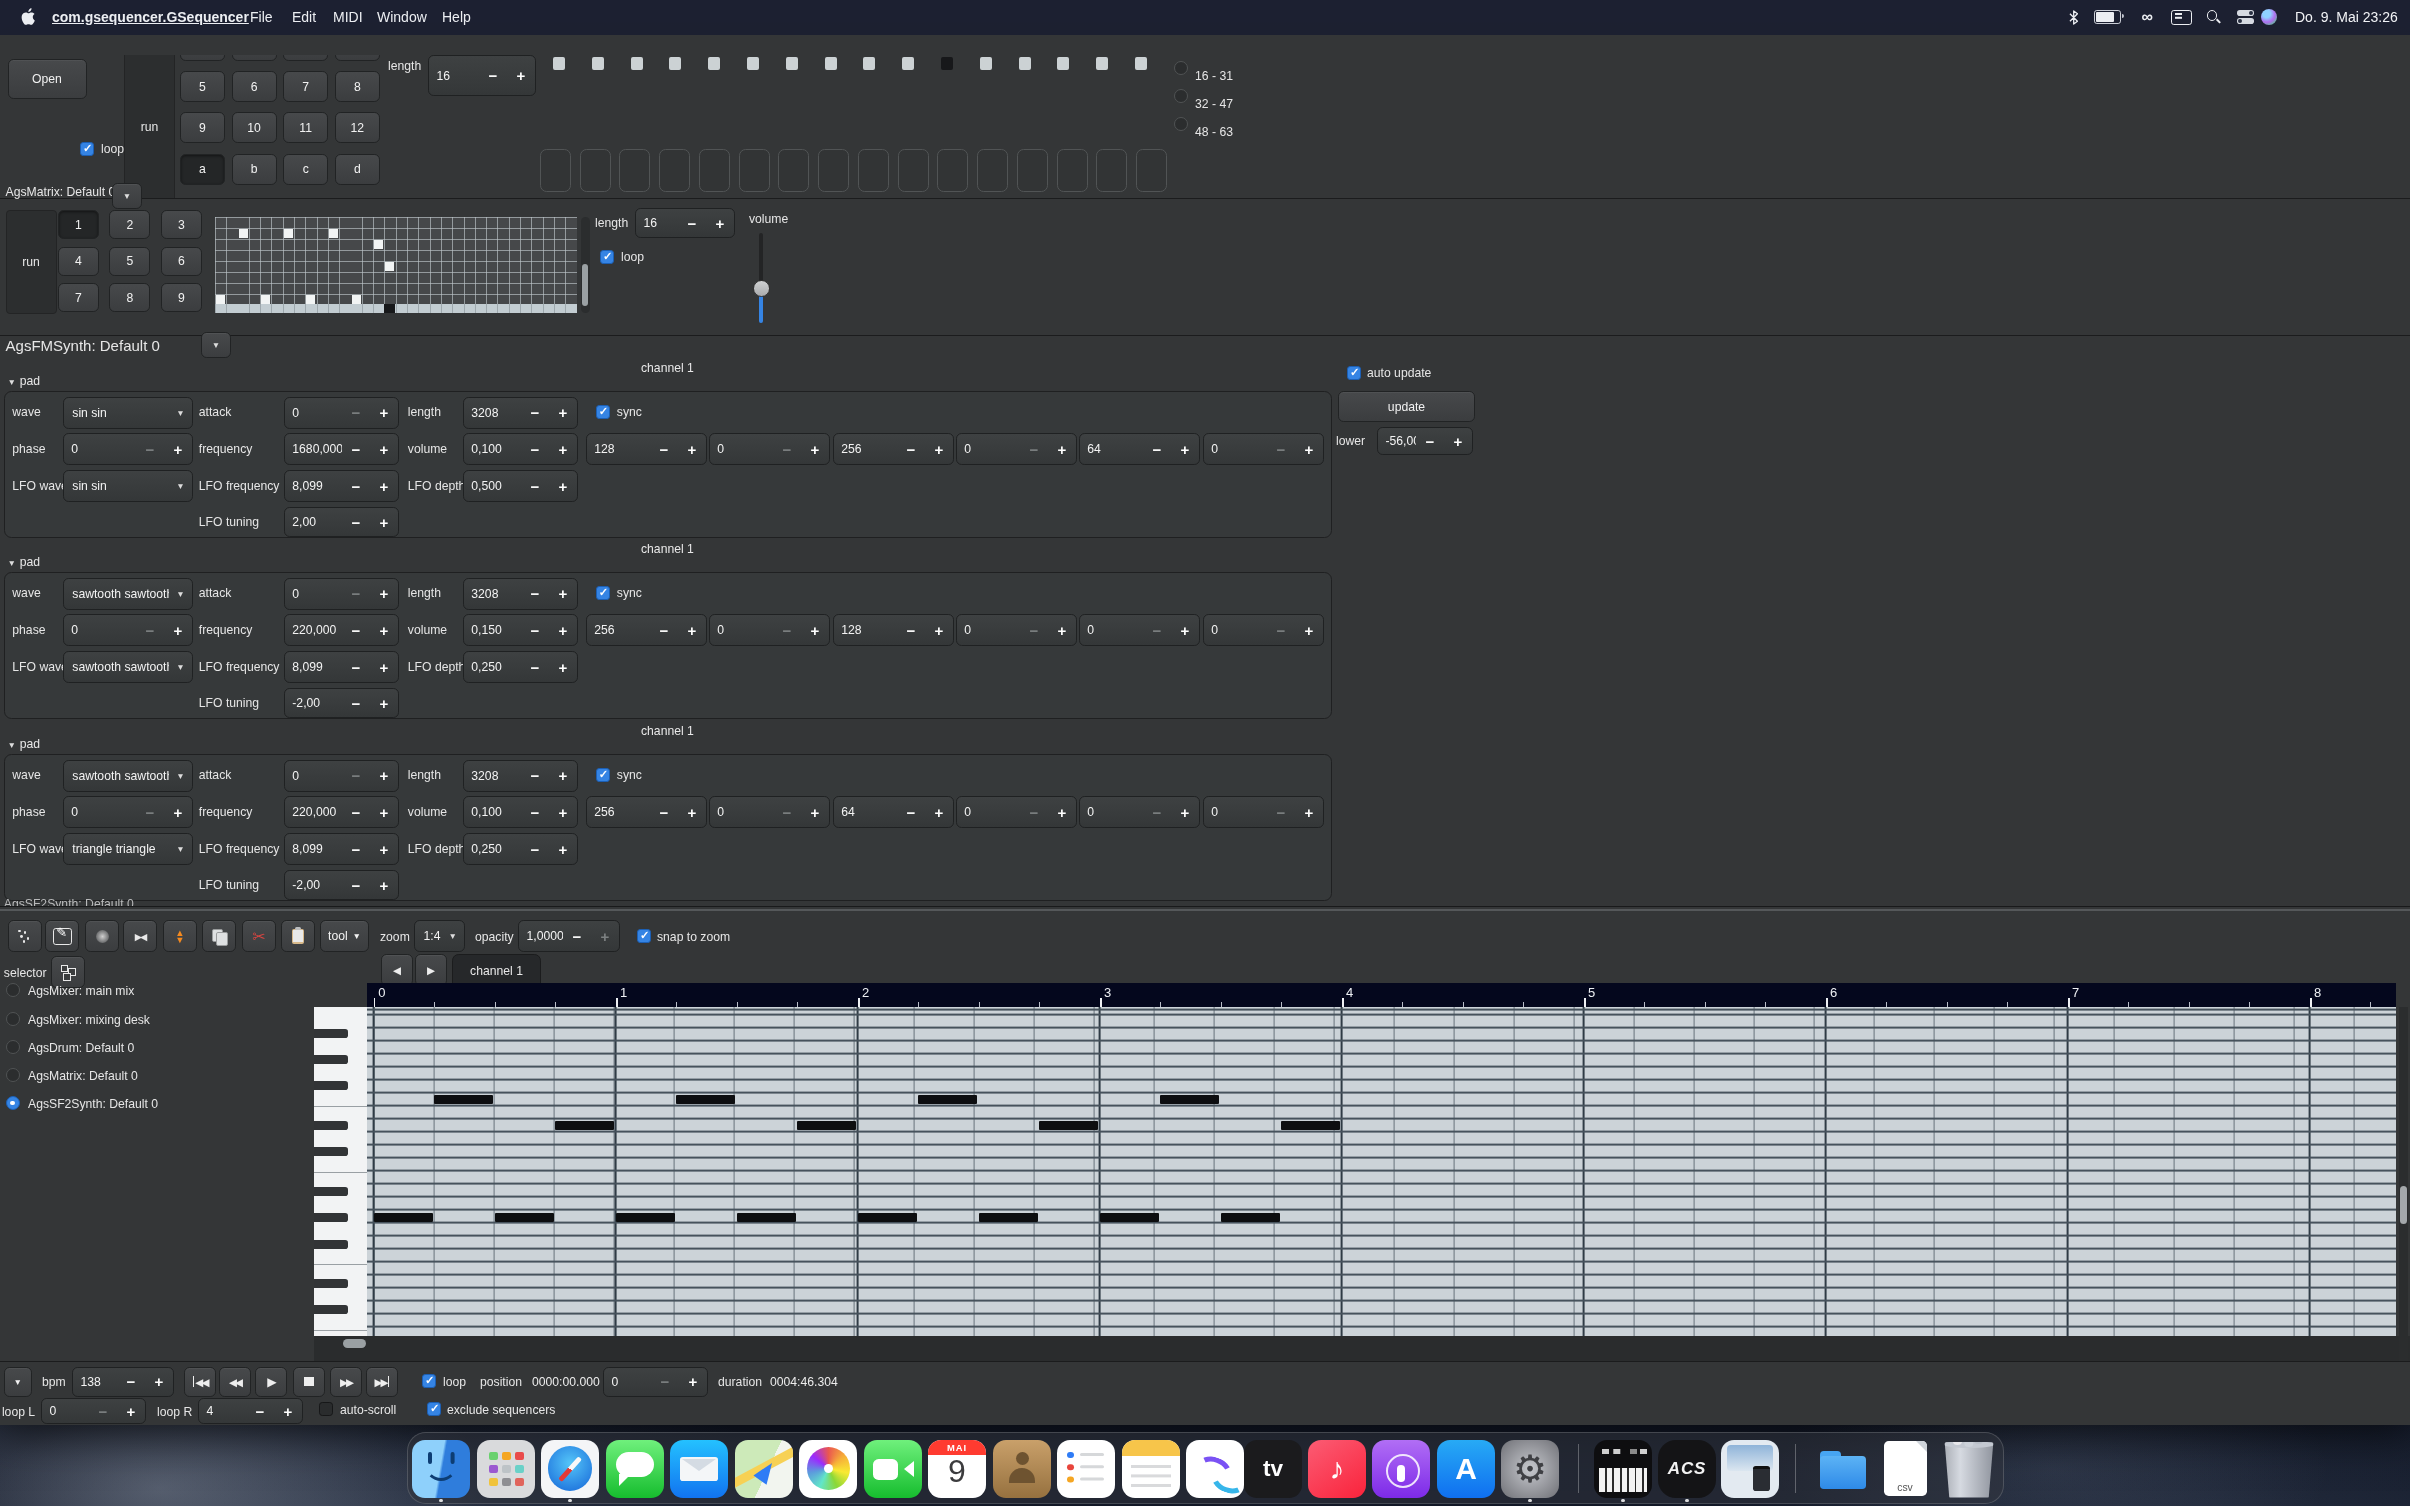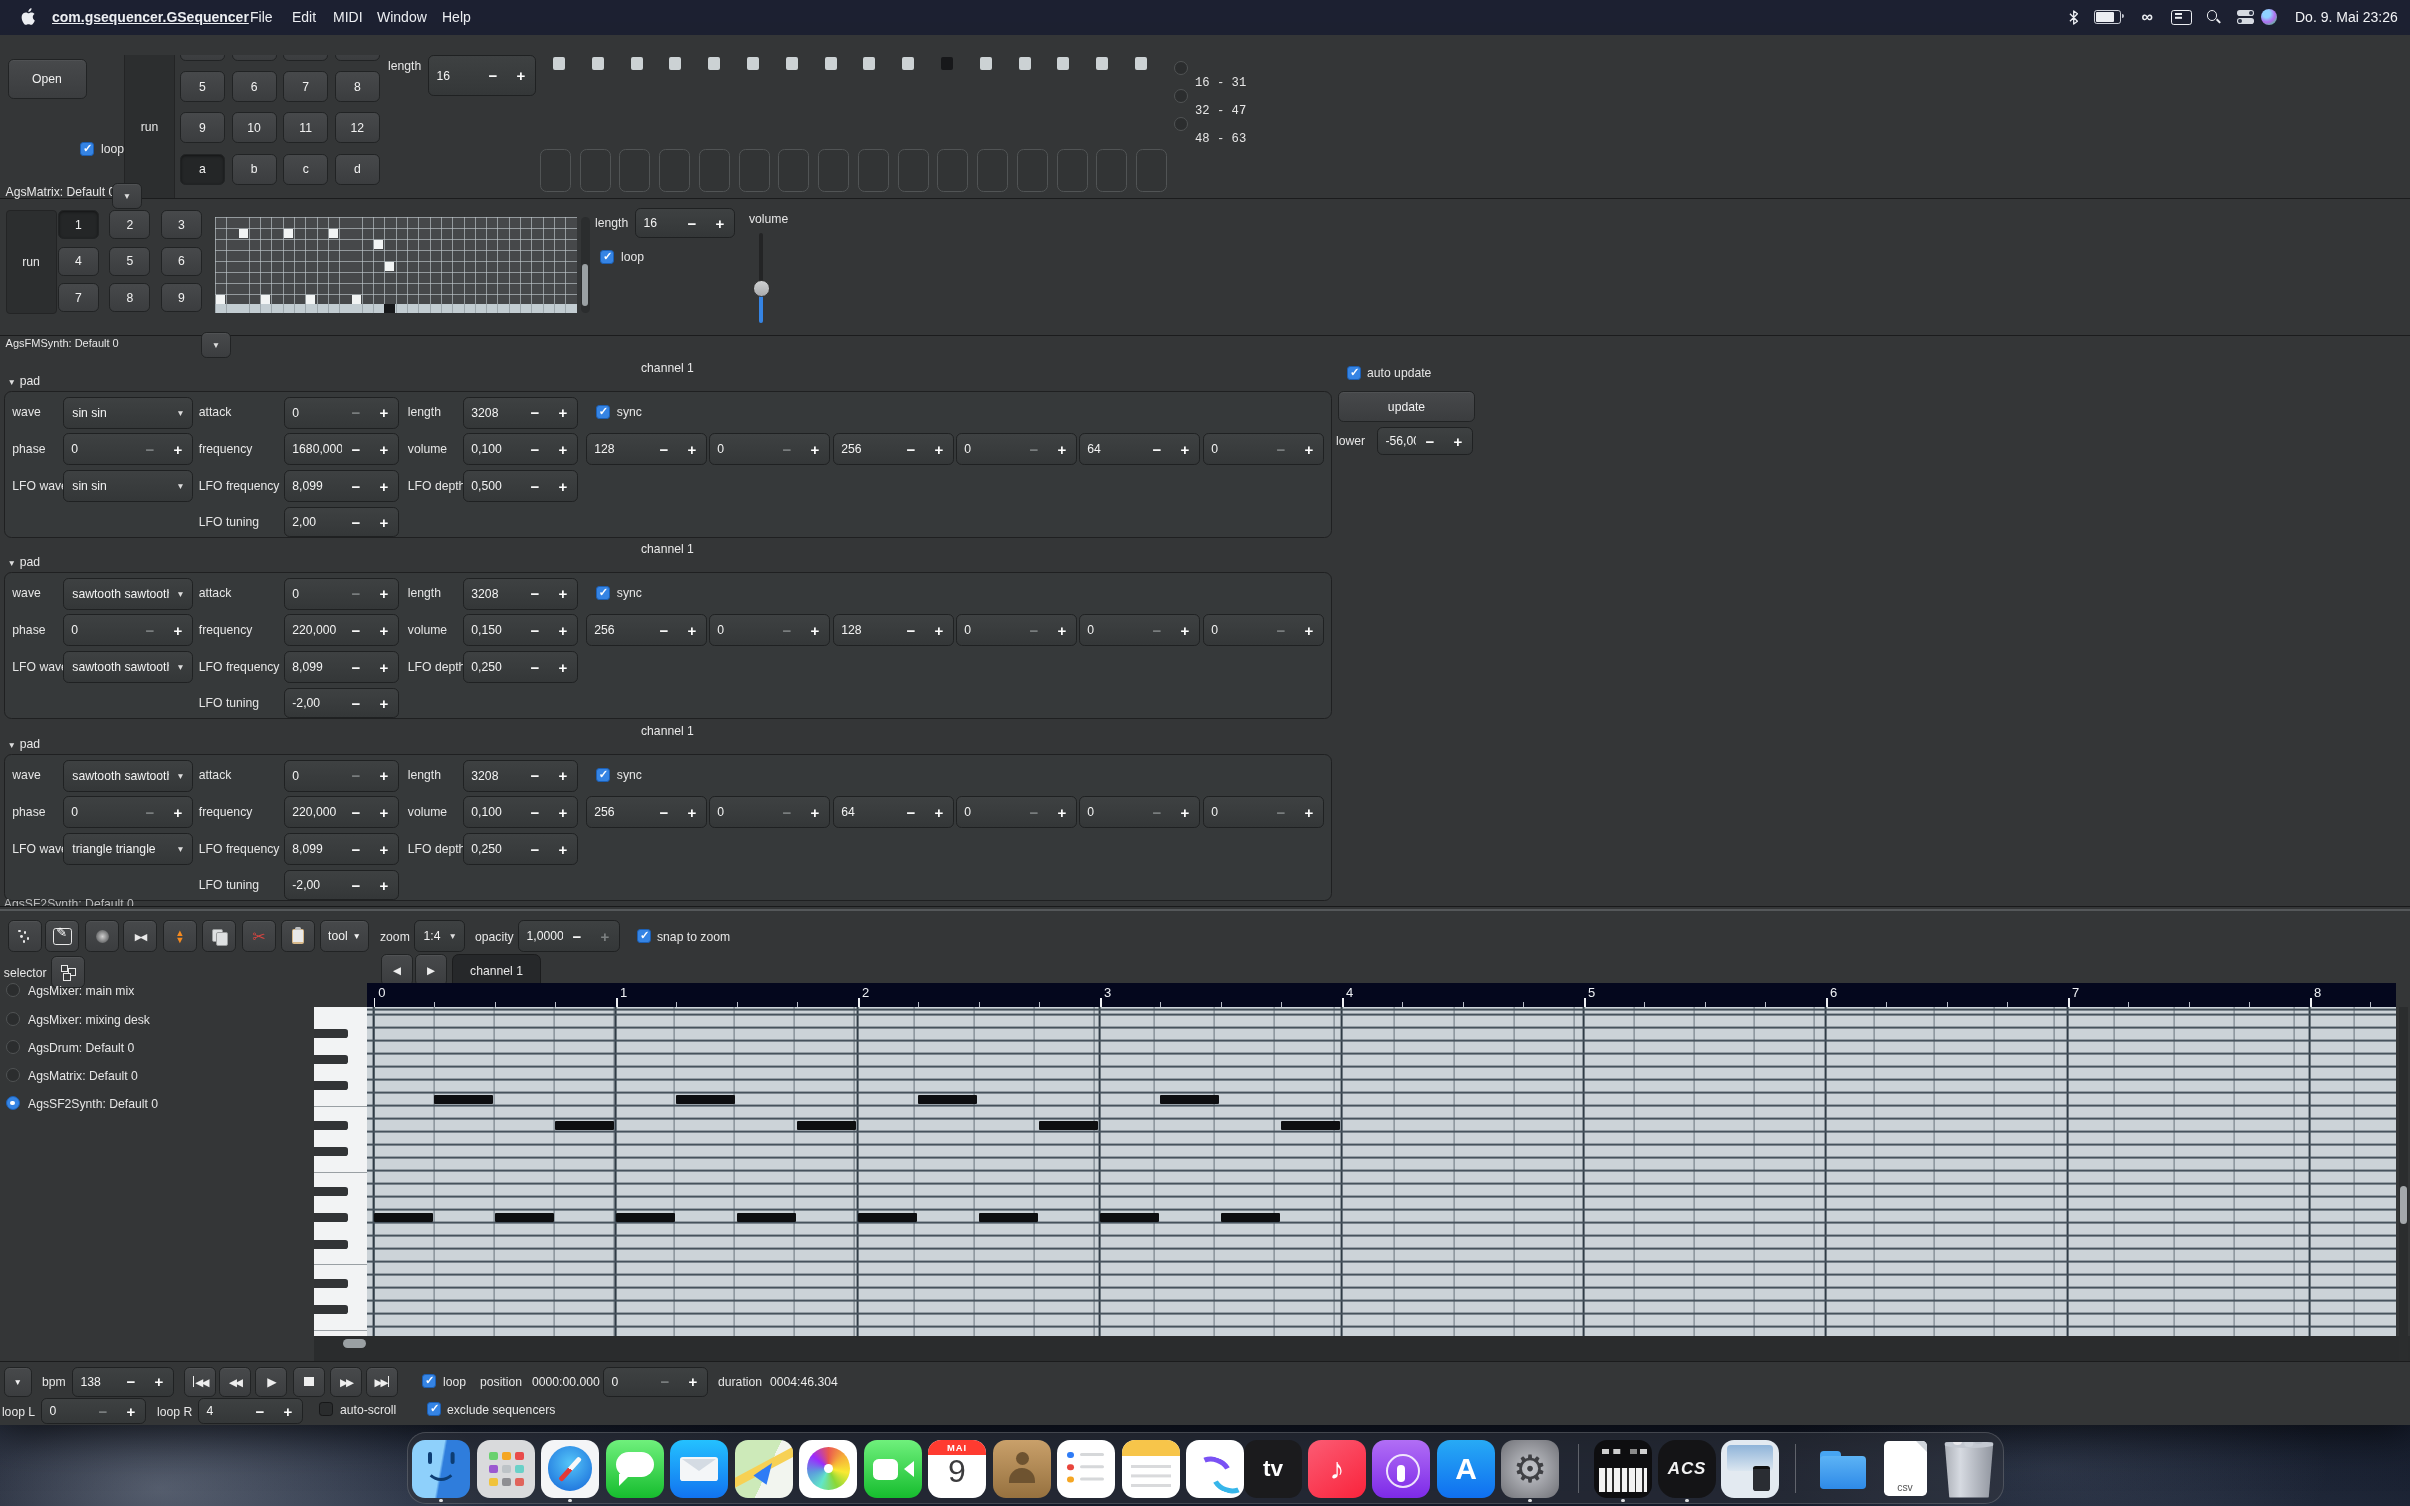--- a/index.html
+++ b/index.html
@@ -72,21 +72,21 @@
   .bank.act{background:#242627;box-shadow:inset 0 0.9px 2.8px rgba(0,0,0,.5);}
   .drum .lenlb{position:absolute;left:388px;top:3.8px;}
   .leds{position:absolute;left:553px;top:1.9px;width:640px;height:14px;}
   .led{position:absolute;top:0;width:12.2px;height:13px;background:var(--led-on);border-radius:1.9px;}
   .led.cur{background:var(--led-off-active);}
   .dpads{position:absolute;left:540px;top:94px;height:43px;}
   .dpad{position:absolute;top:0;width:31px;height:43px;background:#323435;border:0.9px solid #515455;border-radius:6.6px;box-sizing:border-box;}
   .oradios{position:absolute;left:1174px;top:5.6px;}
   .orow{position:absolute;left:0;height:15px;}
   .orow .radio{left:0;top:0;}
-  .orow .lb{position:absolute;left:21px;top:15px;white-space:nowrap;font-family:Liberation Mono, monospace;}
+  .orow .lb{position:absolute;left:21px;top:8px;white-space:nowrap;}
   
   .matrix{top:163px;height:137px;border-top:0.9px solid #1b1c1d;}
   .mlabel{position:absolute;left:5.6px;top:150px;font-size:12.2px;z-index:5;}
   .ddbtn{position:absolute;width:30px;height:26px;z-index:5;}
   .ddbtn .caret{font-size:8.5px;color:#ddd;}
   .mrun{position:absolute;left:5.6px;top:11.3px;width:51px;height:104px;background:#2c2e2f;border:0.9px solid #232425;border-radius:3.8px;display:flex;align-items:center;justify-content:center;box-sizing:border-box;}
   .mbanks{left:58px;top:11.3px;grid-template-columns:repeat(3,41px);grid-auto-rows:29px;gap:7.5px 10.4px;}
   .mgrid{position:absolute;left:215px;top:18px;width:362px;height:88px;background:#46484a;
     background-image:repeating-linear-gradient(90deg,rgba(190,198,202,.65) 0 0.9px,transparent 0.9px 11.3px),
                      repeating-linear-gradient(180deg,rgba(190,198,202,.65) 0 0.9px,transparent 0.9px 11px);}
@@ -96,21 +96,21 @@
   .mstrip .curcell{position:absolute;top:0;width:11.3px;height:8.5px;background:#17181a;}
   .mvscroll{position:absolute;left:581px;top:18px;width:8.5px;height:96px;background:#2b2d2e;border-radius:4.7px;}
   .mvscroll .h{position:absolute;left:0.9px;width:6.6px;top:47px;height:42px;background:#9aa0a3;border-radius:3.8px;}
   .matrix .lenlb{position:absolute;left:595px;top:17px;}
   .vol-lb{position:absolute;left:749px;top:13px;}
   .vslider{position:absolute;left:759px;top:34px;width:3.8px;height:90px;border-radius:1.9px;
     background:linear-gradient(180deg,#232425 0 58%,var(--accent) 58% 100%);}
   .vslider .knob{position:absolute;left:-5.6px;top:47px;width:15px;height:15px;border-radius:50%;background:linear-gradient(#cfd1d2,#a9abad);border:0.9px solid #333;}
   
   .synth{top:300px;height:571px;border-top:0.9px solid #1b1c1d;}
-  .slabel{position:absolute;left:5.6px;top:302px;font-size:11px;z-index:5;}
+  .slabel{position:absolute;left:5.6px;top:302px;font-size:15px;z-index:5;}
   .chan{position:absolute;left:641px;width:113px;font-size:12.2px;color:#e8e8e8;}
   .au-check{left:1347px;top:30px;}
   .au-lb{position:absolute;left:1367px;top:30px;}
   .update-btn{position:absolute;left:1338px;top:55px;width:137px;height:31px;}
   .lower-lb{position:absolute;left:1336px;top:98px;}
   .padexp{position:absolute;left:7.5px;font-size:12.2px;color:#e8e8e8;}
   .padexp .tri{display:inline-block;font-size:8.5px;margin-right:3.8px;color:#ddd;}
   .padframe{position:absolute;left:3.8px;width:1328px;height:147px;background:#36393a;border:0.9px solid #1f2021;border-radius:7.5px;box-sizing:border-box;}
   .padframe .lb{position:absolute;white-space:nowrap;}
   

